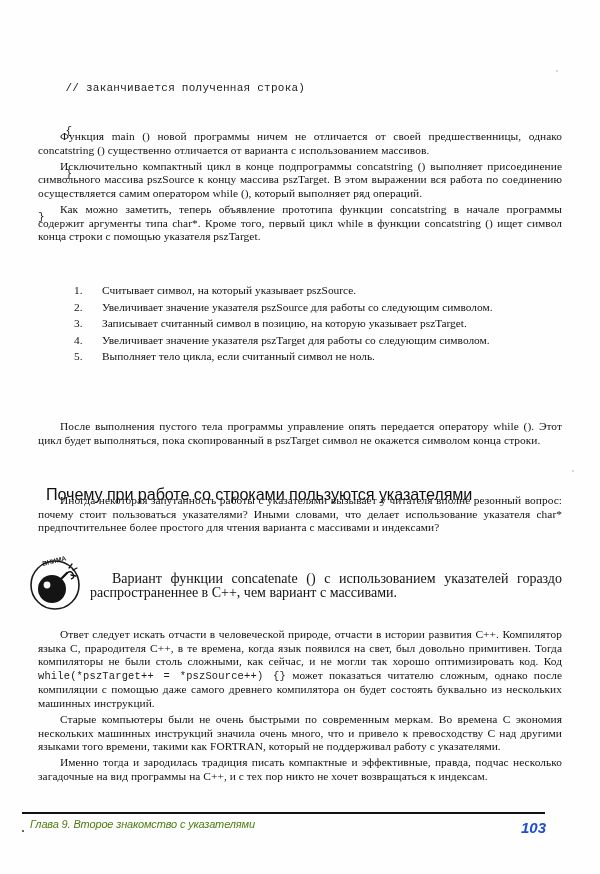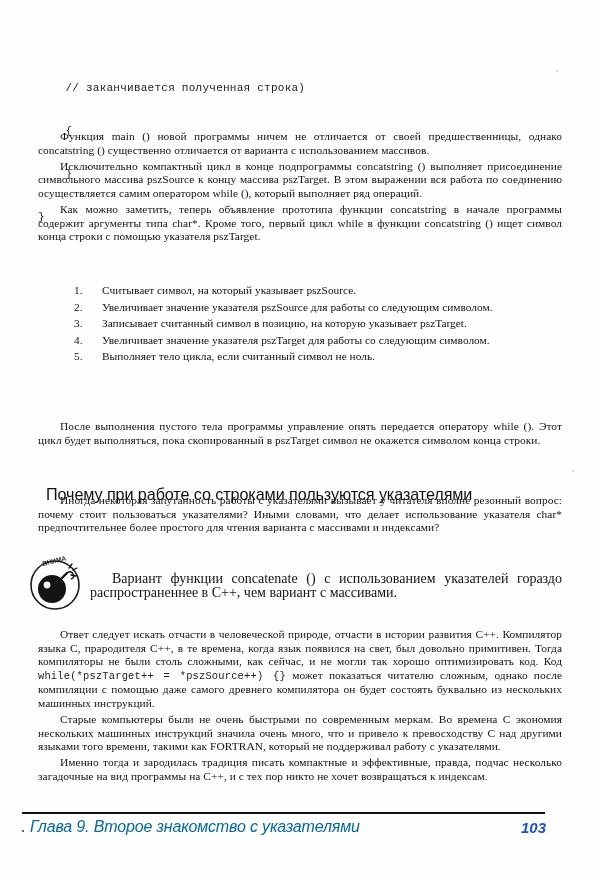--- a/index.html
+++ b/index.html
@@ -167,22 +167,22 @@
     top: 818px;
     width: 524px;
     height: 26px;
   }
   .footer .chapter {
     position: absolute;
     left: 8px;
     top: 0;
     font-family: "Liberation Sans", "DejaVu Sans", sans-serif;
     font-style: italic;
-    font-size: 16px;
-    color: #0369a1;
+    font-size: 11px;
+    color: #4d7c0f;
     letter-spacing: -0.15px;
     white-space: nowrap;
   }
   .footer .page-number {
     position: absolute;
     right: 0;
     top: 1px;
     font-family: "Liberation Sans", "DejaVu Sans", sans-serif;
     font-style: italic;
     font-weight: bold;

